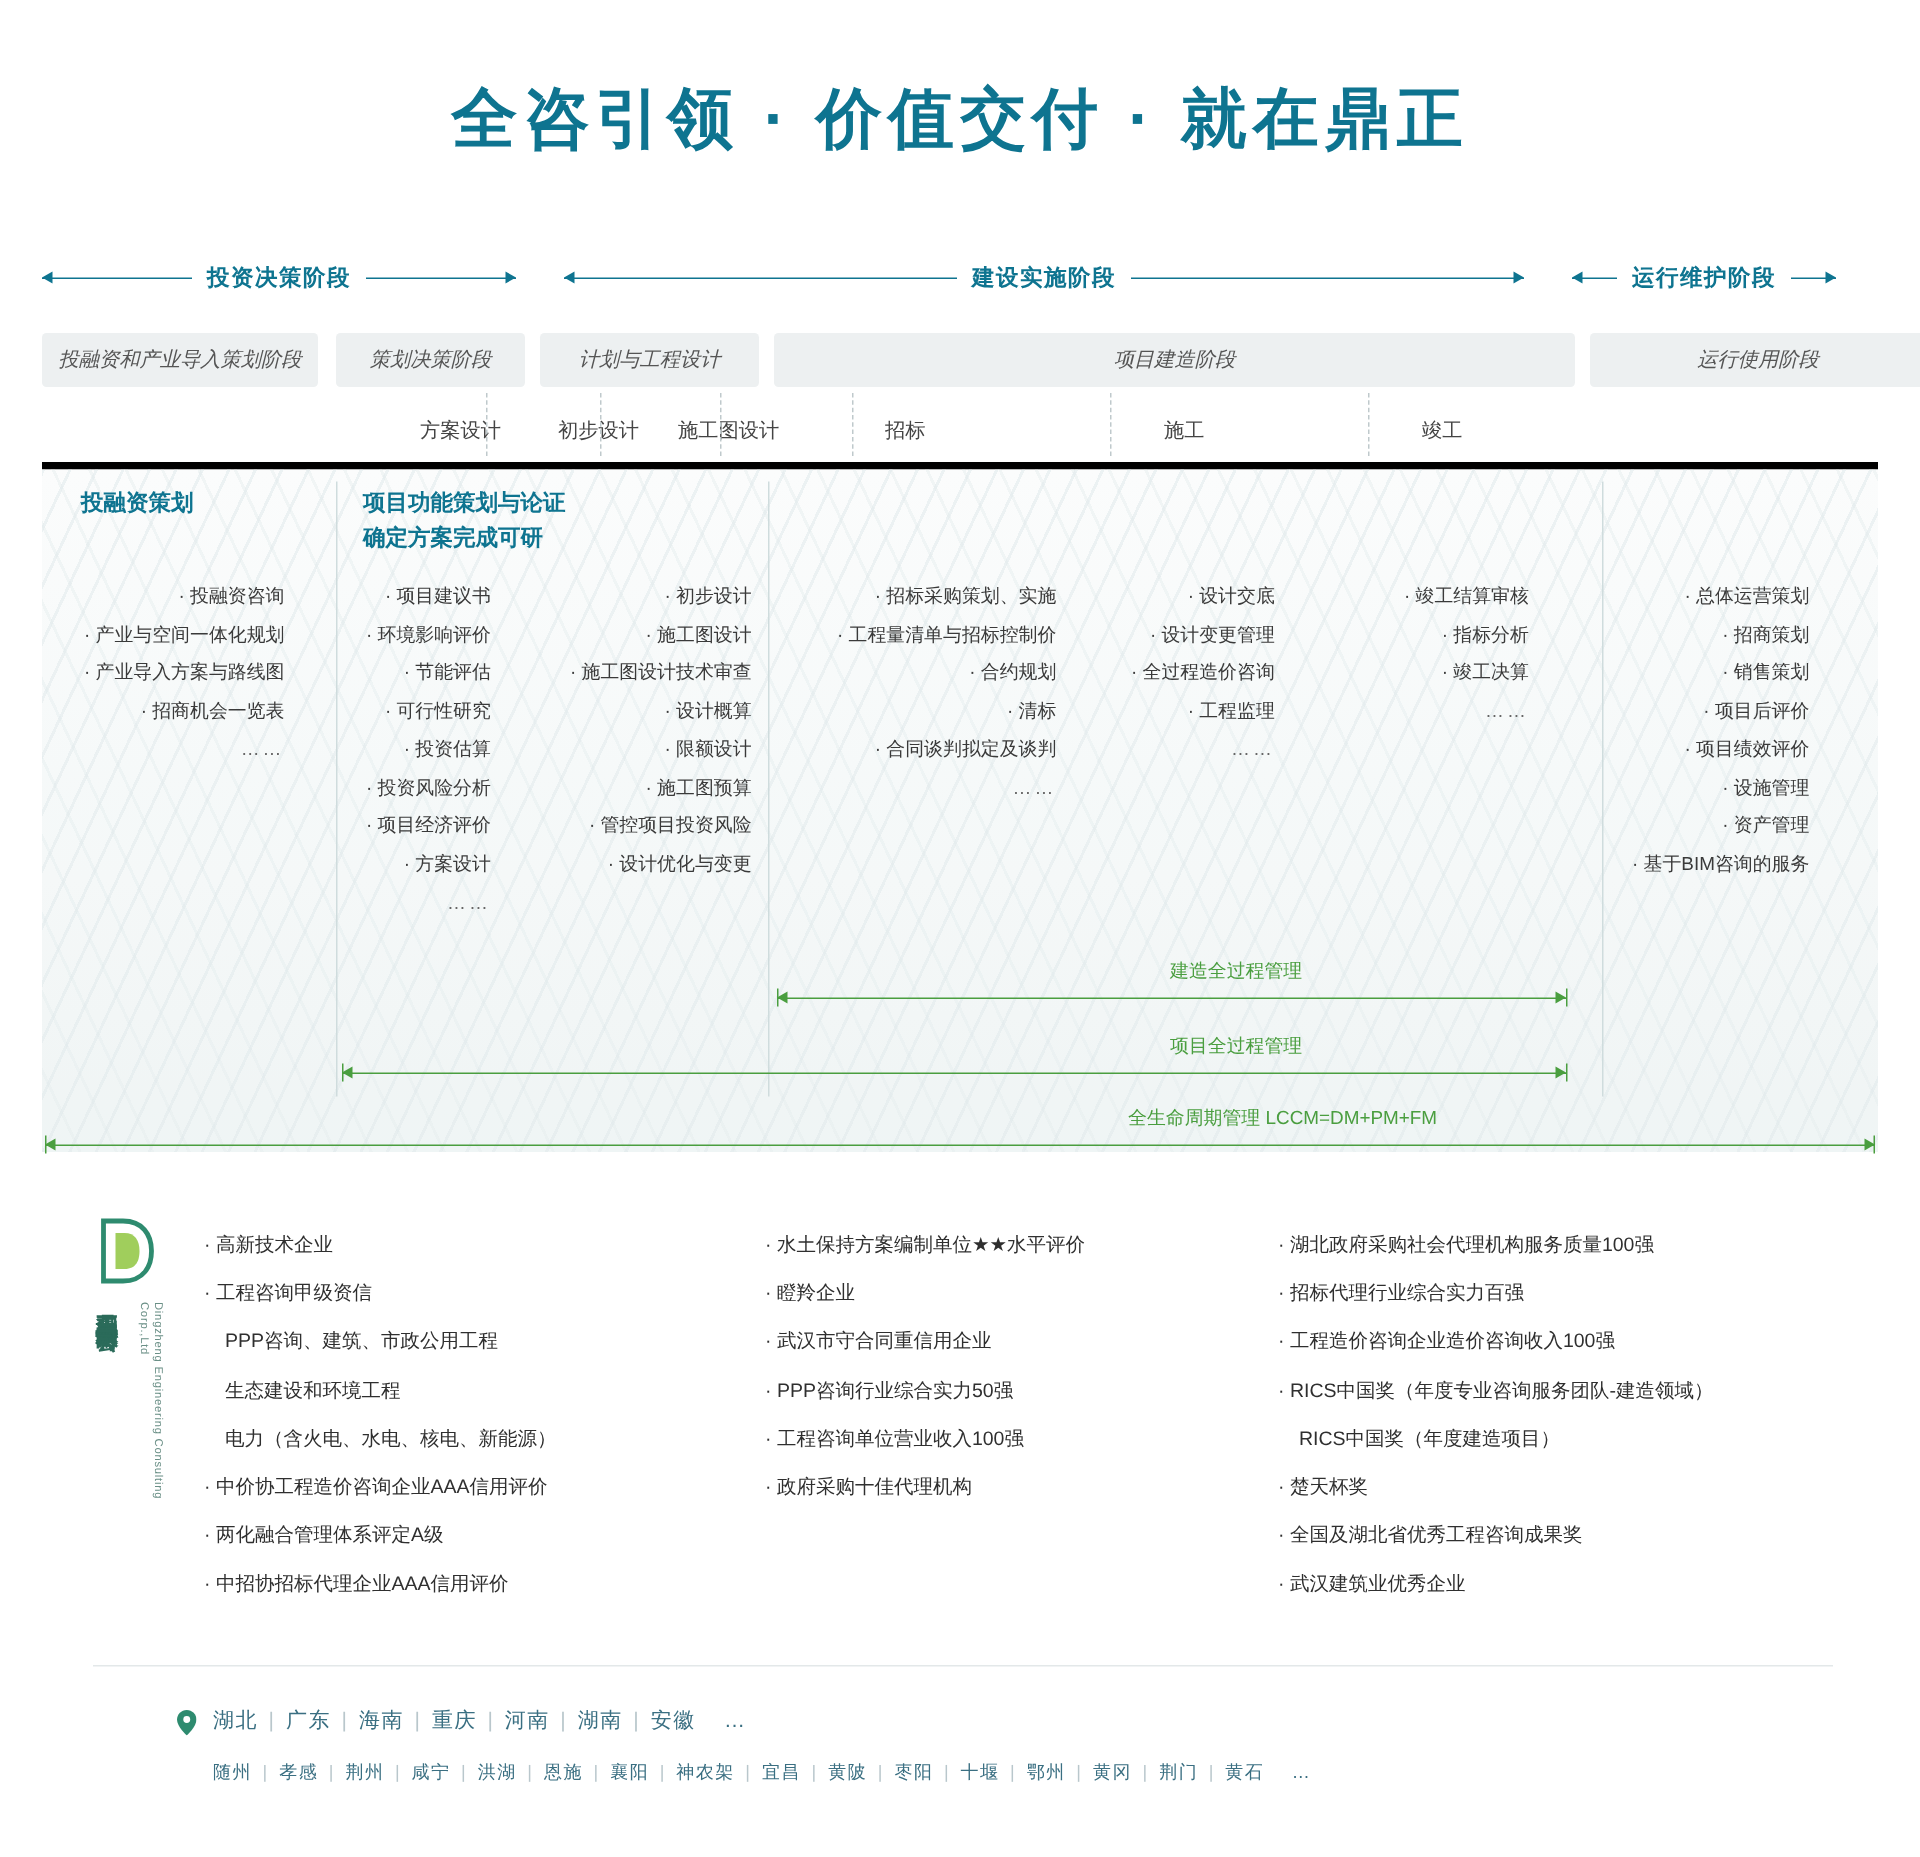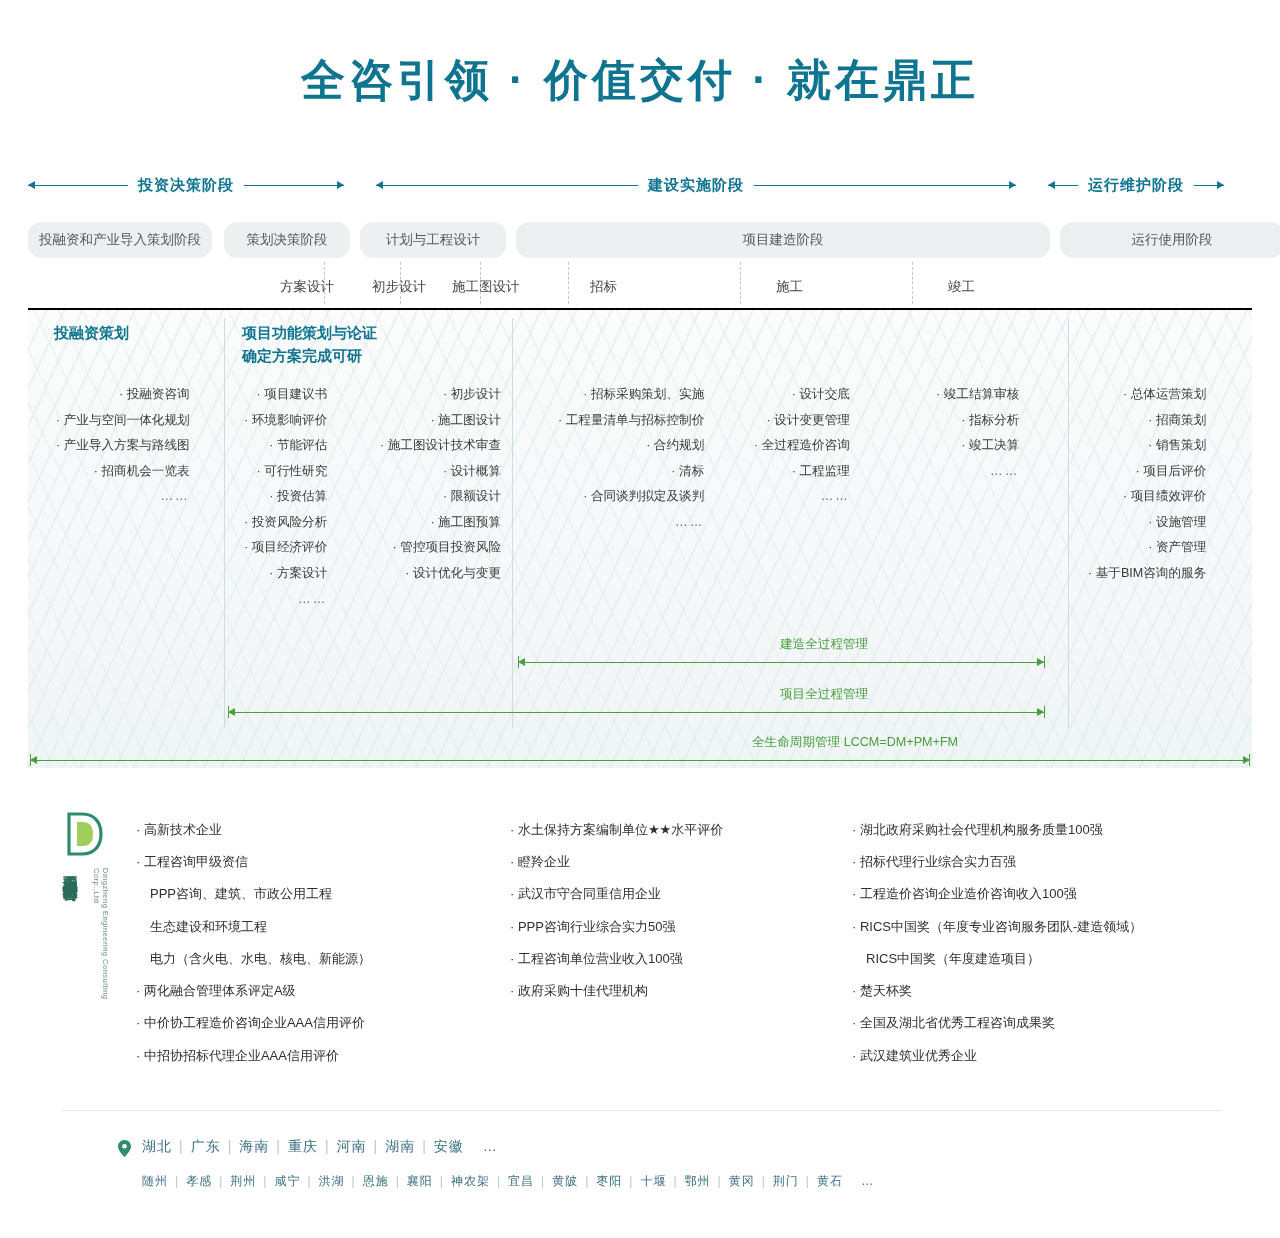--- a/index.html
+++ b/index.html
@@ -45,36 +45,37 @@
     font-size:15px; font-weight:bold; color:#0e7490; white-space:nowrap;
     padding:0 10px; letter-spacing:1px;
   }
 
   
   .stage-row { position:absolute; top:222px; left:28px; width:1224px; height:36px; }
   .stage-box {
     position:absolute; top:0; height:36px;
     background:#edf0f1; color:#555; font-size:13.5px;
     display:flex; align-items:center; justify-content:center;
-    border-radius:13px;
+    border-radius:3px;
+    font-style:italic;
   }
 
   
   .substage-row { position:absolute; top:278px; left:28px; width:1224px; height:24px; }
   .substage {
     position:absolute; top:0; font-size:13.5px; color:#444; white-space:nowrap;
   }
 
   
   .vline { position:absolute; width:0; border-left:1px dashed #bfc9cc; }
 
   
   .panel {
     position:absolute; top:308px; left:28px; width:1224px; height:460px;
-    border-top:2px solid #000000;
+    border-top:5px solid #000000;
     border-bottom:none;
   }
   .panel-bg {
     position:absolute; inset:0;
     background:
       repeating-linear-gradient(115deg, rgba(222,232,234,0.55) 0 2px, rgba(255,255,255,0) 2px 16px),
       repeating-linear-gradient(65deg, rgba(226,235,236,0.45) 0 2px, rgba(255,255,255,0) 2px 22px),
       linear-gradient(180deg,#fbfcfc 0%, #f4f8f8 60%, #eef4f4 100%);
     opacity:.9;
   }
@@ -290,22 +291,22 @@
       <div class="logo-text">鼎正工程咨询股份有限公司</div>
       <div class="logo-sub">Dingzheng Engineering Consulting Corp.,Ltd</div>
     </div>
 
     <div class="cred-col" style="left:136px;">
       <div class="c">高新技术企业</div>
       <div class="c">工程咨询甲级资信</div>
       <div class="sub">PPP咨询、建筑、市政公用工程</div>
       <div class="sub">生态建设和环境工程</div>
       <div class="sub">电力（含火电、水电、核电、新能源）</div>
+      <div class="c">中价协工程造价咨询企业AAA信用评价</div>
       <div class="c">两化融合管理体系评定A级</div>
-      <div class="c">中价协工程造价咨询企业AAA信用评价</div>
       <div class="c">中招协招标代理企业AAA信用评价</div>
     </div>
 
     <div class="cred-col" style="left:510px;">
       <div class="c">水土保持方案编制单位★★水平评价</div>
       <div class="c">瞪羚企业</div>
       <div class="c">武汉市守合同重信用企业</div>
       <div class="c">PPP咨询行业综合实力50强</div>
       <div class="c">工程咨询单位营业收入100强</div>
       <div class="c">政府采购十佳代理机构</div>

